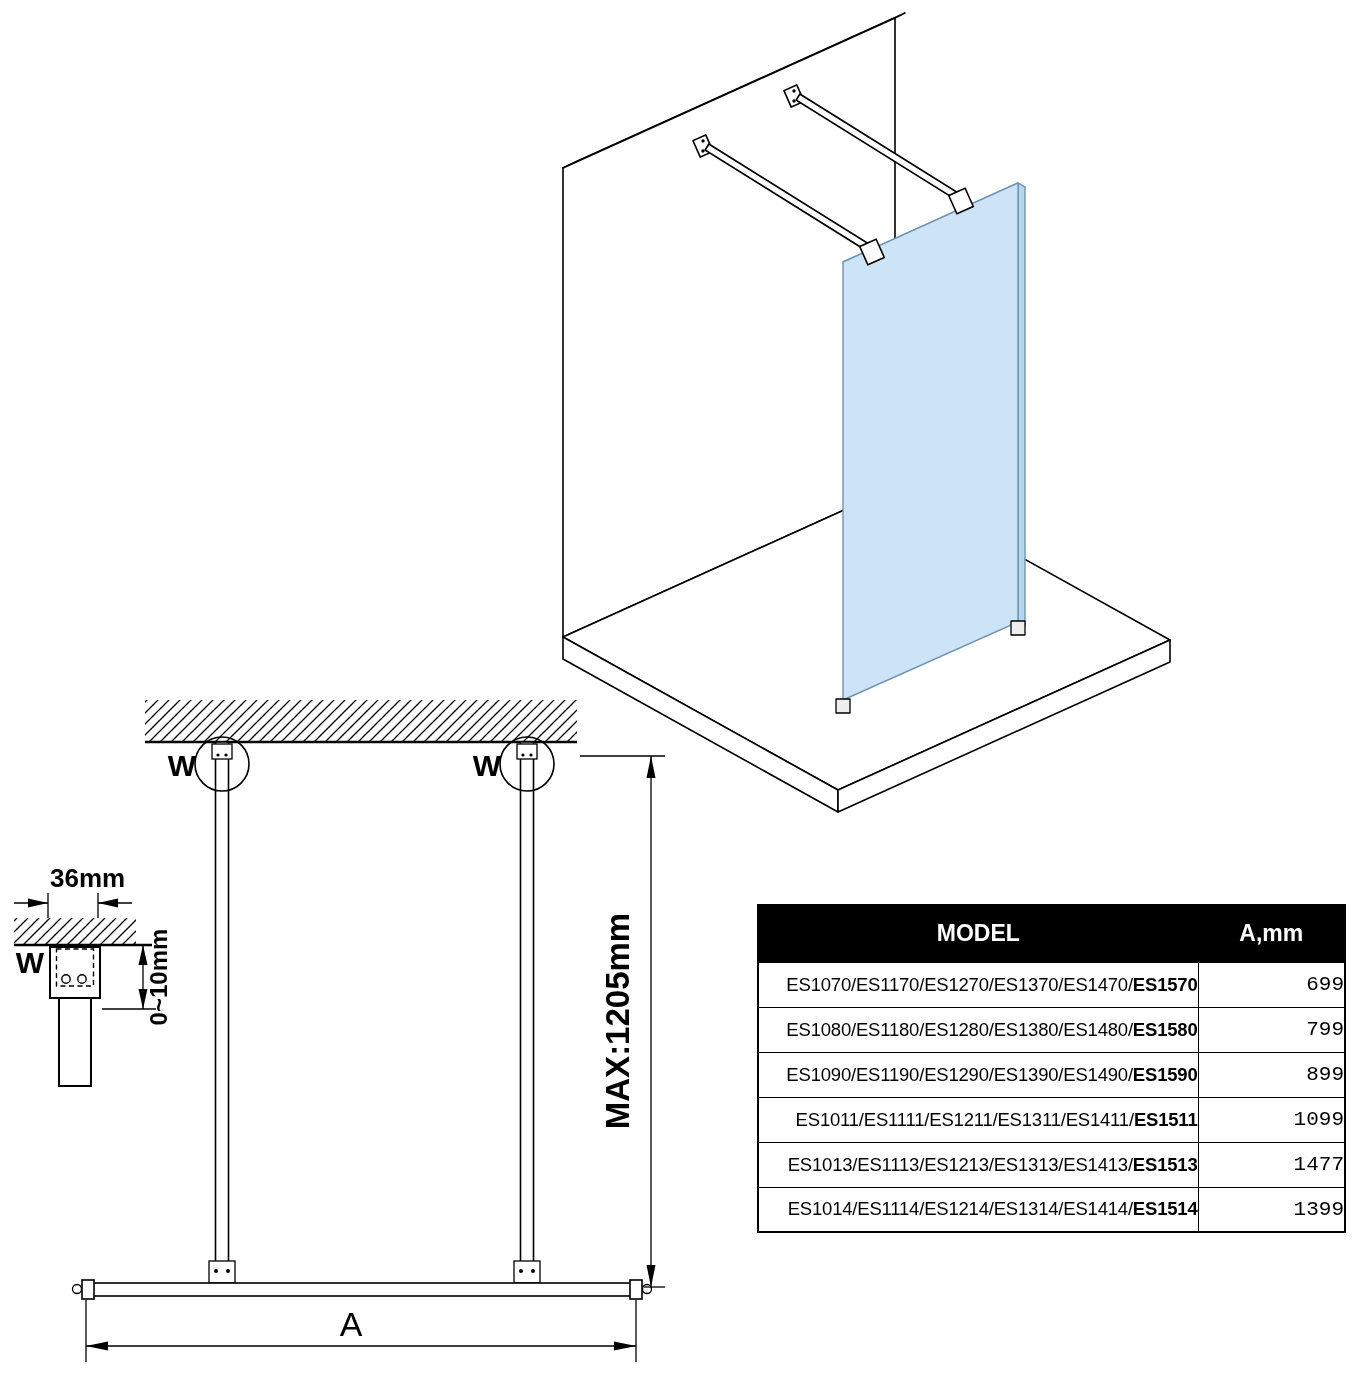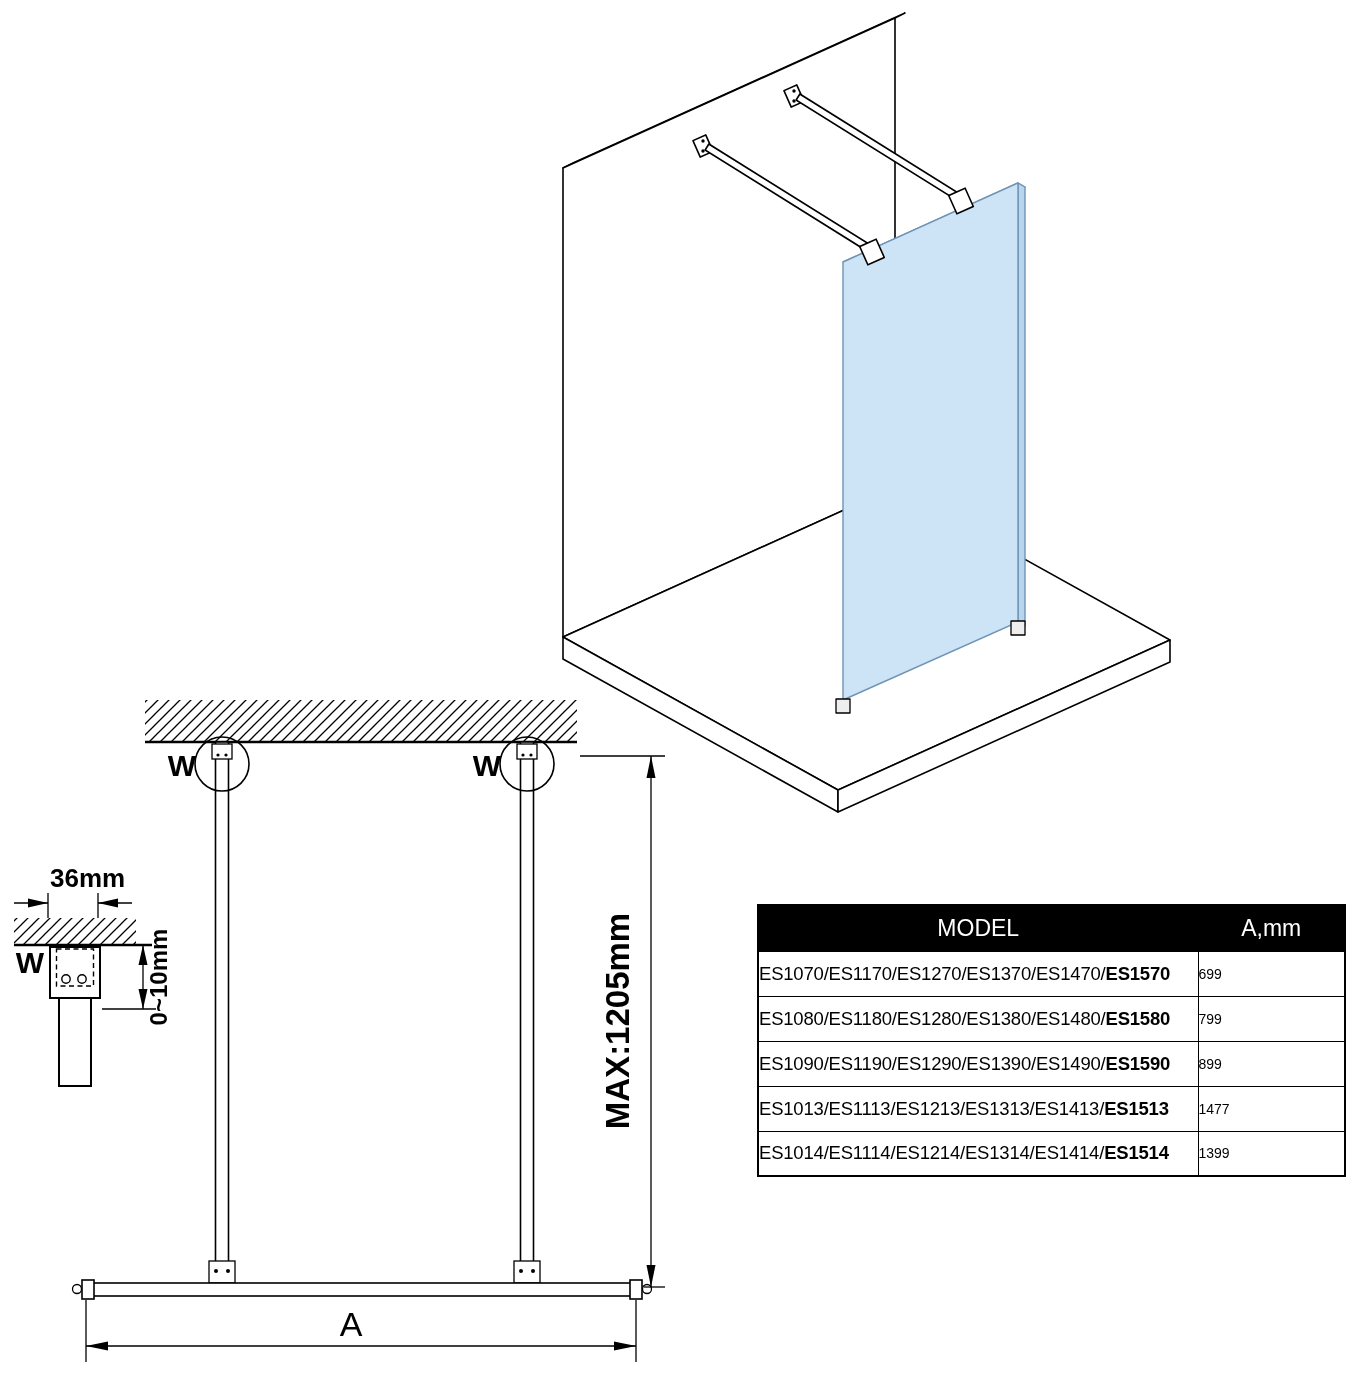--- a/index.html
+++ b/index.html
@@ -10,26 +10,26 @@
   .drawing{position:absolute;left:0;top:0;}
   .drawing text{font-family:"Liberation Sans",sans-serif;fill:#000;stroke:none;}
   .lbl{font-weight:bold;font-size:30px;}
   .dim-lg{font-weight:bold;font-size:33px;}
   .dim-md{font-weight:bold;font-size:26px;}
   .dim-sm{font-weight:bold;font-size:24px;}
   .dim-a{font-size:34px;font-weight:normal;}
 
   table.spec-table{position:absolute;left:757px;top:904px;width:589px;
         border:2px solid #000;border-collapse:collapse;background:#fff;}
-  table.spec-table th{background:#000;color:#fff;font-weight:normal;font-size:23px;
-        height:46px;border:1px solid #000;text-align:center;}
-  table.spec-table td{border:1.5px solid #000;text-align:left;height:45px;color:#000;
+  table.spec-table th{background:#000;color:#fff;font-weight:bold;font-size:23px;
+        height:57px;border:1px solid #000;text-align:center;}
+  table.spec-table td{border:1.5px solid #000;text-align:right;height:45px;color:#000;
         vertical-align:middle;white-space:nowrap;}
   table.spec-table td.models{font-size:18.5px;width:440px;letter-spacing:-0.2px;}
-  table.spec-table td.amm{font-size:14px;}
+  table.spec-table td.amm{font-size:21px;font-family:Liberation Mono, monospace;}
   table.spec-table .b{font-weight:bold;}
 </style>
 </head>
 <body>
 
 <div class="page">
 
   <svg class="drawing" width="1353" height="1381" viewBox="0 0 1353 1381">
     <defs>
       <pattern id="hatch" width="11" height="11" patternUnits="userSpaceOnUse">
@@ -195,20 +195,24 @@
       </tr>
       <tr>
         <td class="models"><span>ES1080/ES1180/ES1280/ES1380/ES1480/</span><span class="b">ES1580</span></td>
         <td class="amm">799</td>
       </tr>
       <tr>
         <td class="models"><span>ES1090/ES1190/ES1290/ES1390/ES1490/</span><span class="b">ES1590</span></td>
         <td class="amm">899</td>
       </tr>
       <tr>
+        <td class="models"><span>ES1011/ES1111/ES1211/ES1311/ES1411/</span><span class="b">ES1511</span></td>
+        <td class="amm">1099</td>
+      </tr>
+      <tr>
         <td class="models"><span>ES1013/ES1113/ES1213/ES1313/ES1413/</span><span class="b">ES1513</span></td>
         <td class="amm">1477</td>
       </tr>
       <tr>
         <td class="models"><span>ES1014/ES1114/ES1214/ES1314/ES1414/</span><span class="b">ES1514</span></td>
         <td class="amm">1399</td>
       </tr>
     </tbody>
   </table>
 

